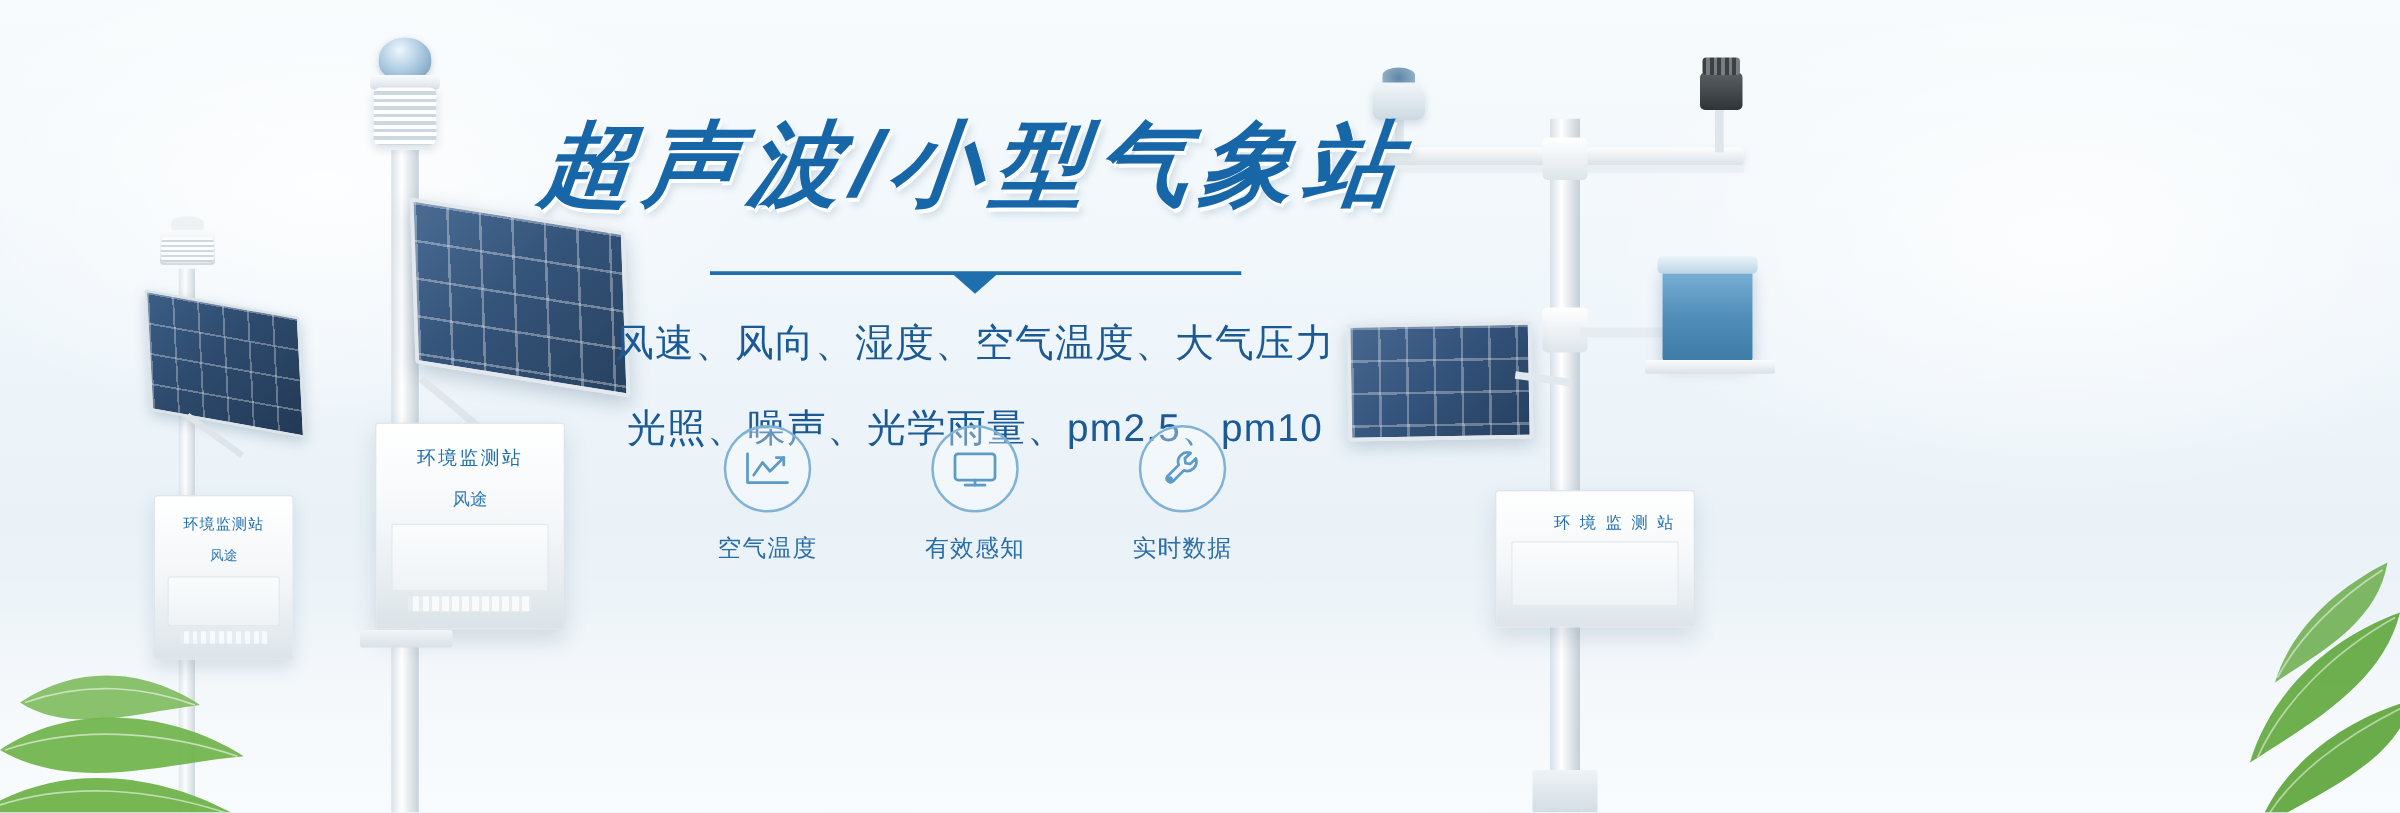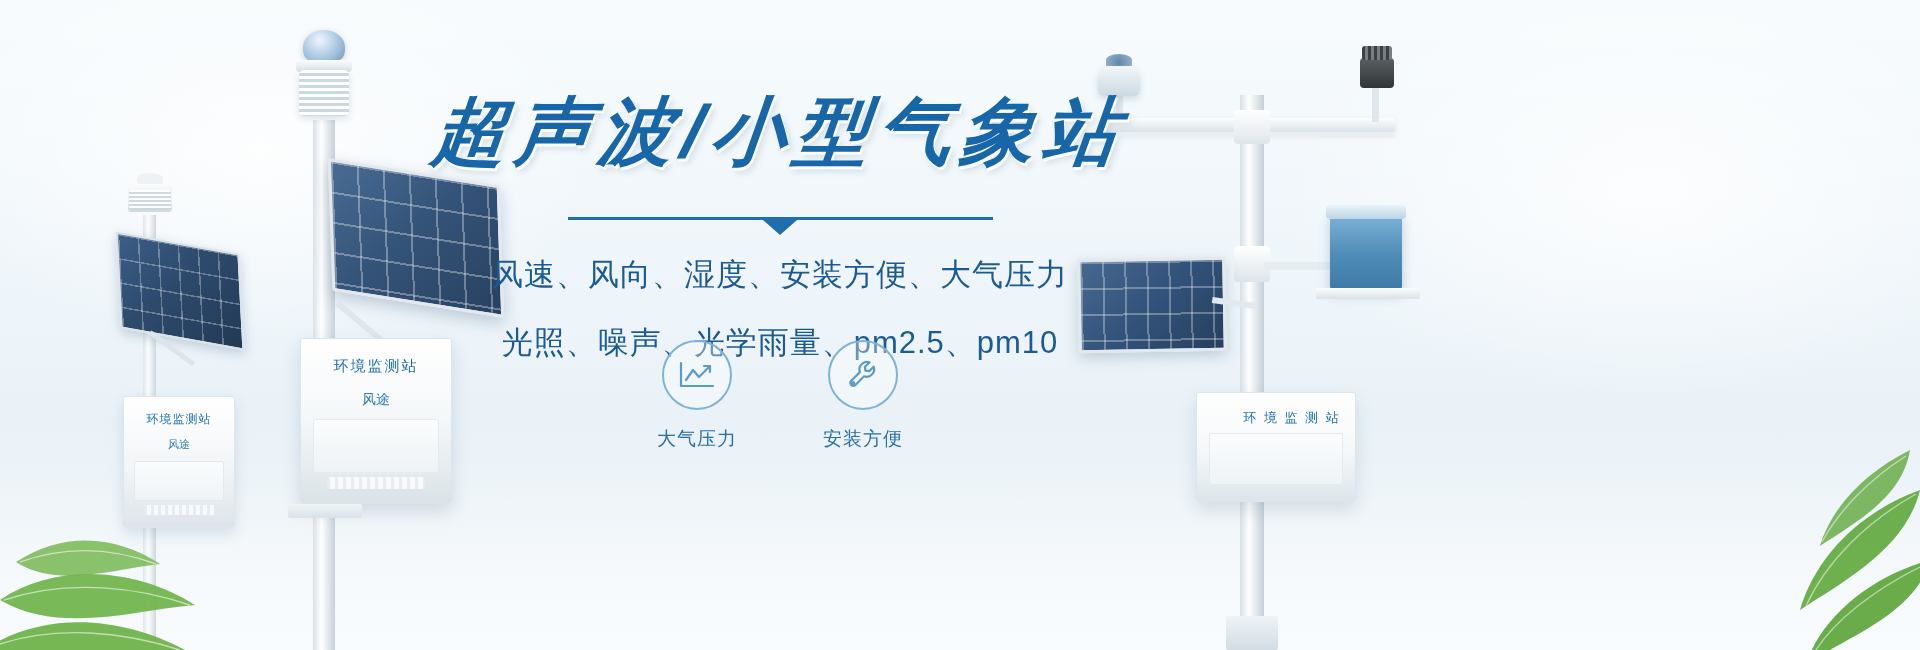--- a/index.html
+++ b/index.html
@@ -275,47 +275,57 @@
   <div class="floorglow"></div>
 
   <div class="copy">
     <div class="title">超声波/小型气象站</div>
 
     <div class="divider-wrap">
       <div class="divider-line"></div>
       <div class="divider-tri"></div>
     </div>
 
-    <div class="sub">风速、风向、湿度、安装方便、大气压力</div>
+    <div class="sub">风速、风向、湿度、空气温度、大气压力</div>
     <div class="sub sub2">光照、噪声、光学雨量、pm2.5、pm10</div>
   </div>
 
   <div class="features">
 
     <div class="feat">
       <div class="circ">
         <svg class="ic" width="38" height="30" viewBox="0 0 38 30" fill="none" stroke="#5d9bc7" stroke-width="2.2" stroke-linecap="round" stroke-linejoin="round">
           <polyline points="3,3 3,26 35,26"></polyline>
           <polyline points="8,20 15,10 21,17 32,6"></polyline>
           <polyline points="26,6 32,6 32,12"></polyline>
         </svg>
       </div>
-      <div class="flabel">大气压力</div>
-    </div>
-
-
+      <div class="flabel">空气温度</div>
+    </div>
+
+
+    <div class="feat">
+      <div class="circ">
+        <svg class="ic" width="38" height="32" viewBox="0 0 38 32" fill="none" stroke="#5d9bc7" stroke-width="2.2" stroke-linecap="round" stroke-linejoin="round">
+          <rect x="3" y="4" width="32" height="21" rx="2.5"></rect>
+          <line x1="19" y1="25" x2="19" y2="29"></line>
+          <line x1="11" y1="29" x2="27" y2="29"></line>
+        </svg>
+      </div>
+      <div class="flabel">有效感知</div>
+    </div>
 
     <div class="feat">
       <div class="circ">
         <svg class="ic" width="36" height="36" viewBox="0 0 36 36" fill="none" stroke="#5d9bc7" stroke-width="2.2" stroke-linecap="round" stroke-linejoin="round">
           <path d="M24.5 5.5a7.5 7.5 0 0 0-9.6 9.6L6 24a3 3 0 0 0 4.2 4.2l8.9-8.9a7.5 7.5 0 0 0 9.6-9.6l-4.4 4.4-3.9-.5-.5-3.9z"></path>
           <circle cx="8.2" cy="26" r="1"></circle>
         </svg>
       </div>
-      <div class="flabel">安装方便</div>
+      <div class="flabel">实时数据</div>
     </div>
 
   </div>
 
   <svg class="leaf leaf-l" width="300" height="230" viewBox="0 0 300 230">
     <g fill="#6fb34a">
       <path d="M10 150 C70 110 150 120 205 155 C145 160 70 185 10 150 Z" opacity=".92"></path>
       <path d="M0 196 C60 160 135 168 195 200 C130 206 55 226 0 196 Z" opacity=".95"></path>
       <path d="M26 112 C74 80 128 86 170 114 C120 120 66 138 26 112 Z" opacity=".8"></path>
     </g>

